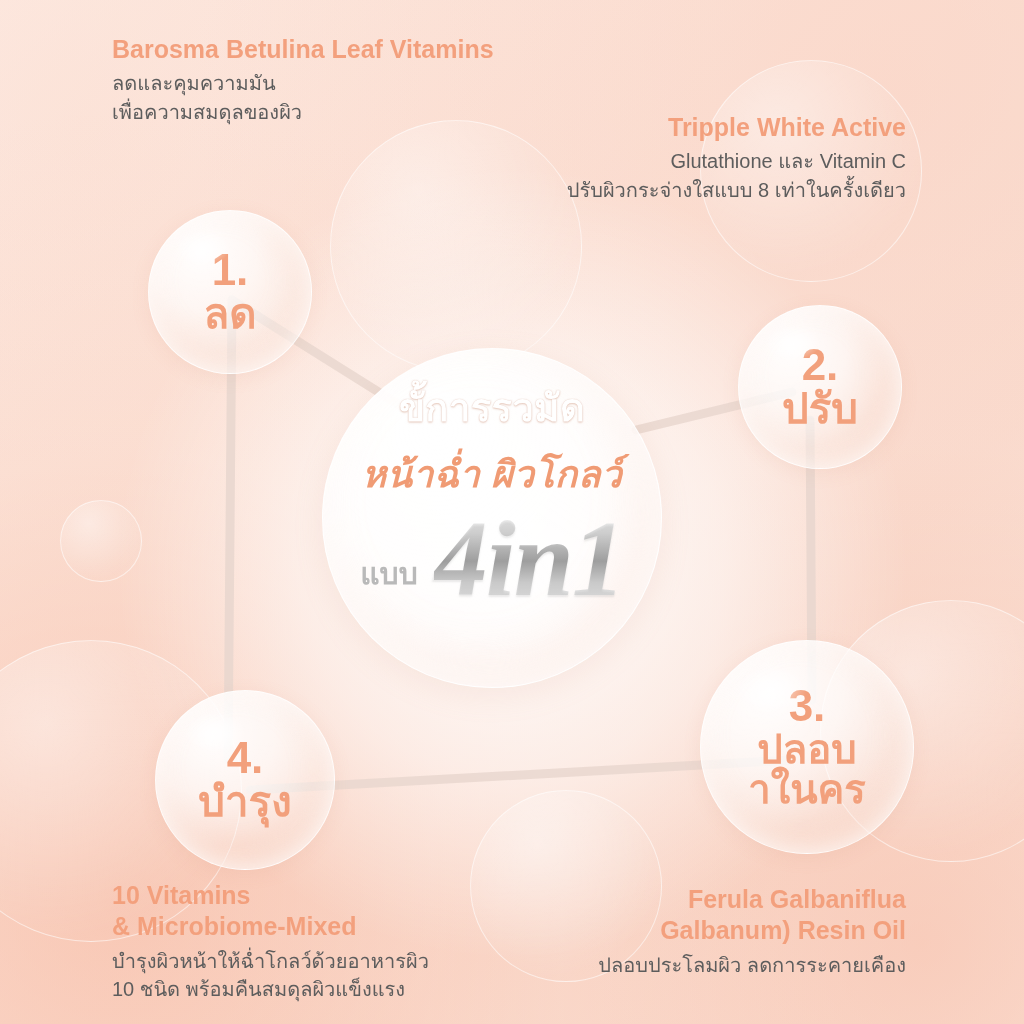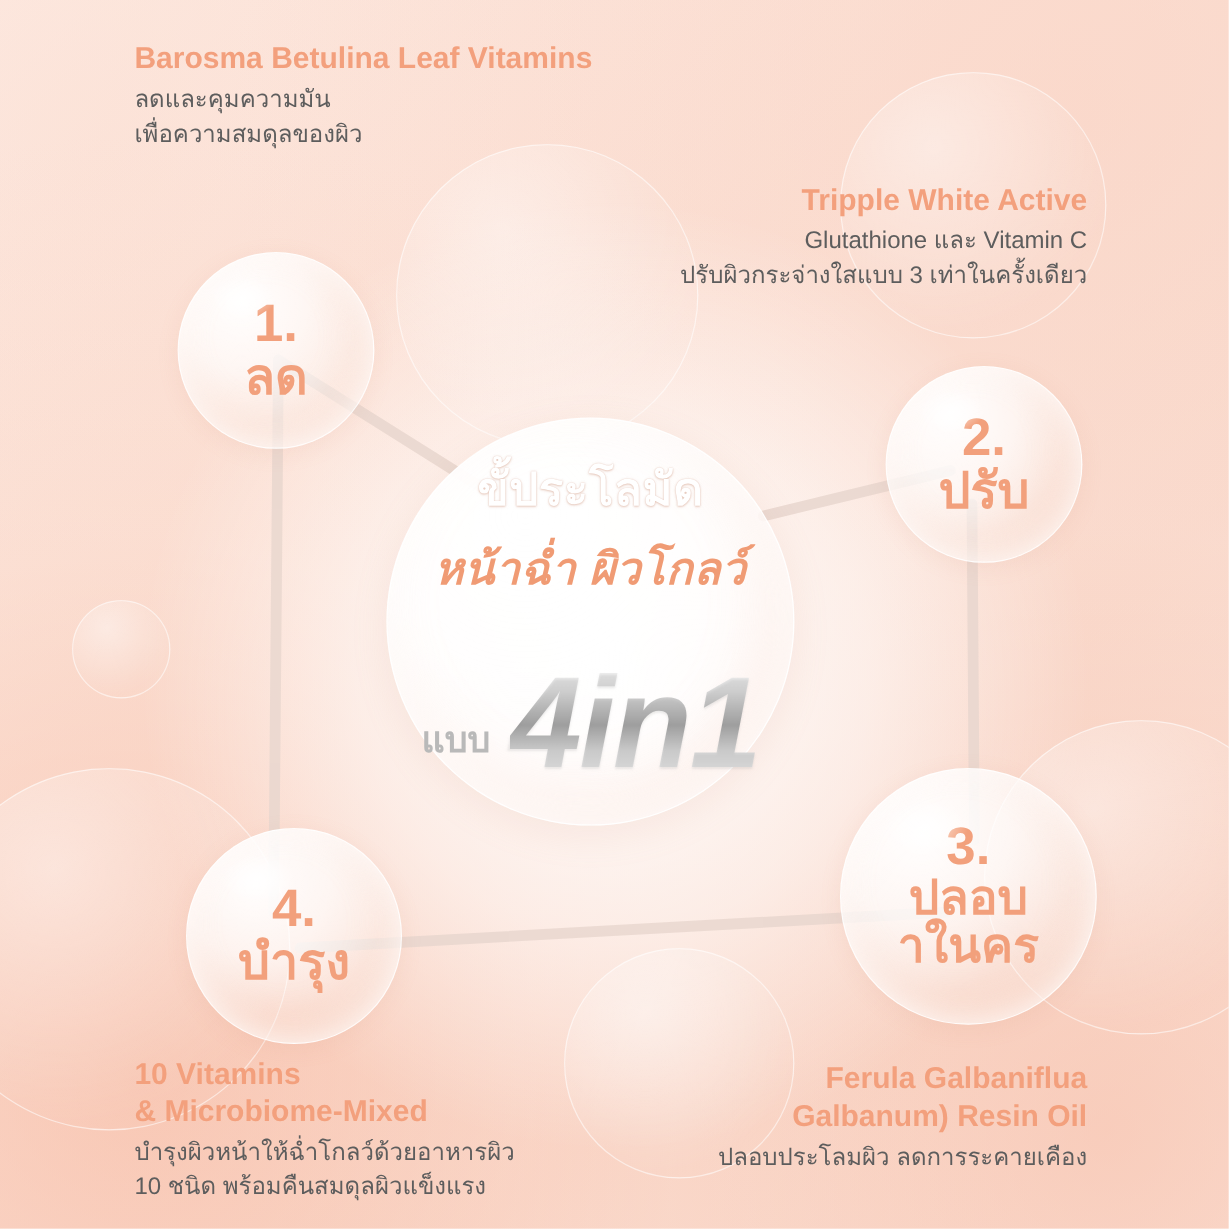--- a/index.html
+++ b/index.html
@@ -128,52 +128,51 @@
     gap: 16px;
     margin-top: 2px;
   }
   #center .c-prefix {
     font-size: 30px;
     font-weight: 700;
     color: #b9b9b9;
     padding-bottom: 16px;
   }
   #center .c-big {
-    font-family: Liberation Sans, sans-serif;
+    font-family: Liberation Serif, serif;
     font-style: italic;
     font-size: 108px;
     font-weight: 700;
     line-height: 1;
     background: linear-gradient(180deg, #ffffff 0%, #d9d9d9 26%, #9a9a9a 52%, #d4d4d4 72%, #f4f4f4 100%);
     -webkit-background-clip: text;
     background-clip: text;
     color: transparent;
     text-shadow: 0 2px 2px rgba(170,170,170,0.25);
     letter-spacing: -2px;
-    margin-top: 43px;
   }
 
   
   .block { position: absolute; }
   .block .head {
     color: #f3a07d;
     font-weight: 700;
     font-size: 25px;
     line-height: 1.25;
   }
   .block .body {
     color: #5d5d5d;
     font-size: 20px;
     line-height: 1.42;
     margin-top: 4px;
   }
   .block.right { text-align: right; }
 
   #tl { left: 112px; top: 34px; width: 400px; }
-  #tr { right: 118px; top: 112px; width: 430px; margin-top: 40px; }
+  #tr { right: 118px; top: 112px; width: 430px; }
   #bl { left: 112px; top: 880px; width: 430px; }
   #br { right: 118px; top: 884px; width: 400px; }
 </style>
 </head>
 <body>
 
 <div id="stage">
 
   <div class="bgbubble" style="left:-60px; top:640px; width:300px; height:300px;"></div>
   <div class="bgbubble" style="left:60px; top:500px; width:80px; height:80px;"></div>
@@ -207,41 +206,41 @@
     <span class="word2">ปลอบ</span>
     <span class="word2">าในคร</span>
   </div>
 
   <div class="bubble" id="b4">
     <span class="num">4.</span>
     <span class="word">บำรุง</span>
   </div>
 
   <div id="center">
-    <div class="c-line1">ขั้ประโลมัด</div>
+    <div class="c-line1">ขั้การรวมัด</div>
     <div class="c-line2">หน้าฉ่ำ ผิวโกลว์</div>
     <div class="c-row">
       <span class="c-prefix">แบบ</span>
       <span class="c-big">4in1</span>
     </div>
   </div>
 
   <div class="block" id="tl">
     <div class="head">Barosma Betulina Leaf Vitamins</div>
     <div class="body">
       <div>ลดและคุมความมัน</div>
       <div>เพื่อความสมดุลของผิว</div>
     </div>
   </div>
 
   <div class="block right" id="tr">
     <div class="head">Tripple White Active</div>
     <div class="body">
       <div>Glutathione และ Vitamin C</div>
-      <div>ปรับผิวกระจ่างใสแบบ 3 เท่าในครั้งเดียว</div>
+      <div>ปรับผิวกระจ่างใสแบบ 8 เท่าในครั้งเดียว</div>
     </div>
   </div>
 
   <div class="block" id="bl">
     <div class="head">
       <div>10 Vitamins</div>
       <div>&amp; Microbiome-Mixed</div>
     </div>
     <div class="body">
       <div>บำรุงผิวหน้าให้ฉ่ำโกลว์ด้วยอาหารผิว</div>

